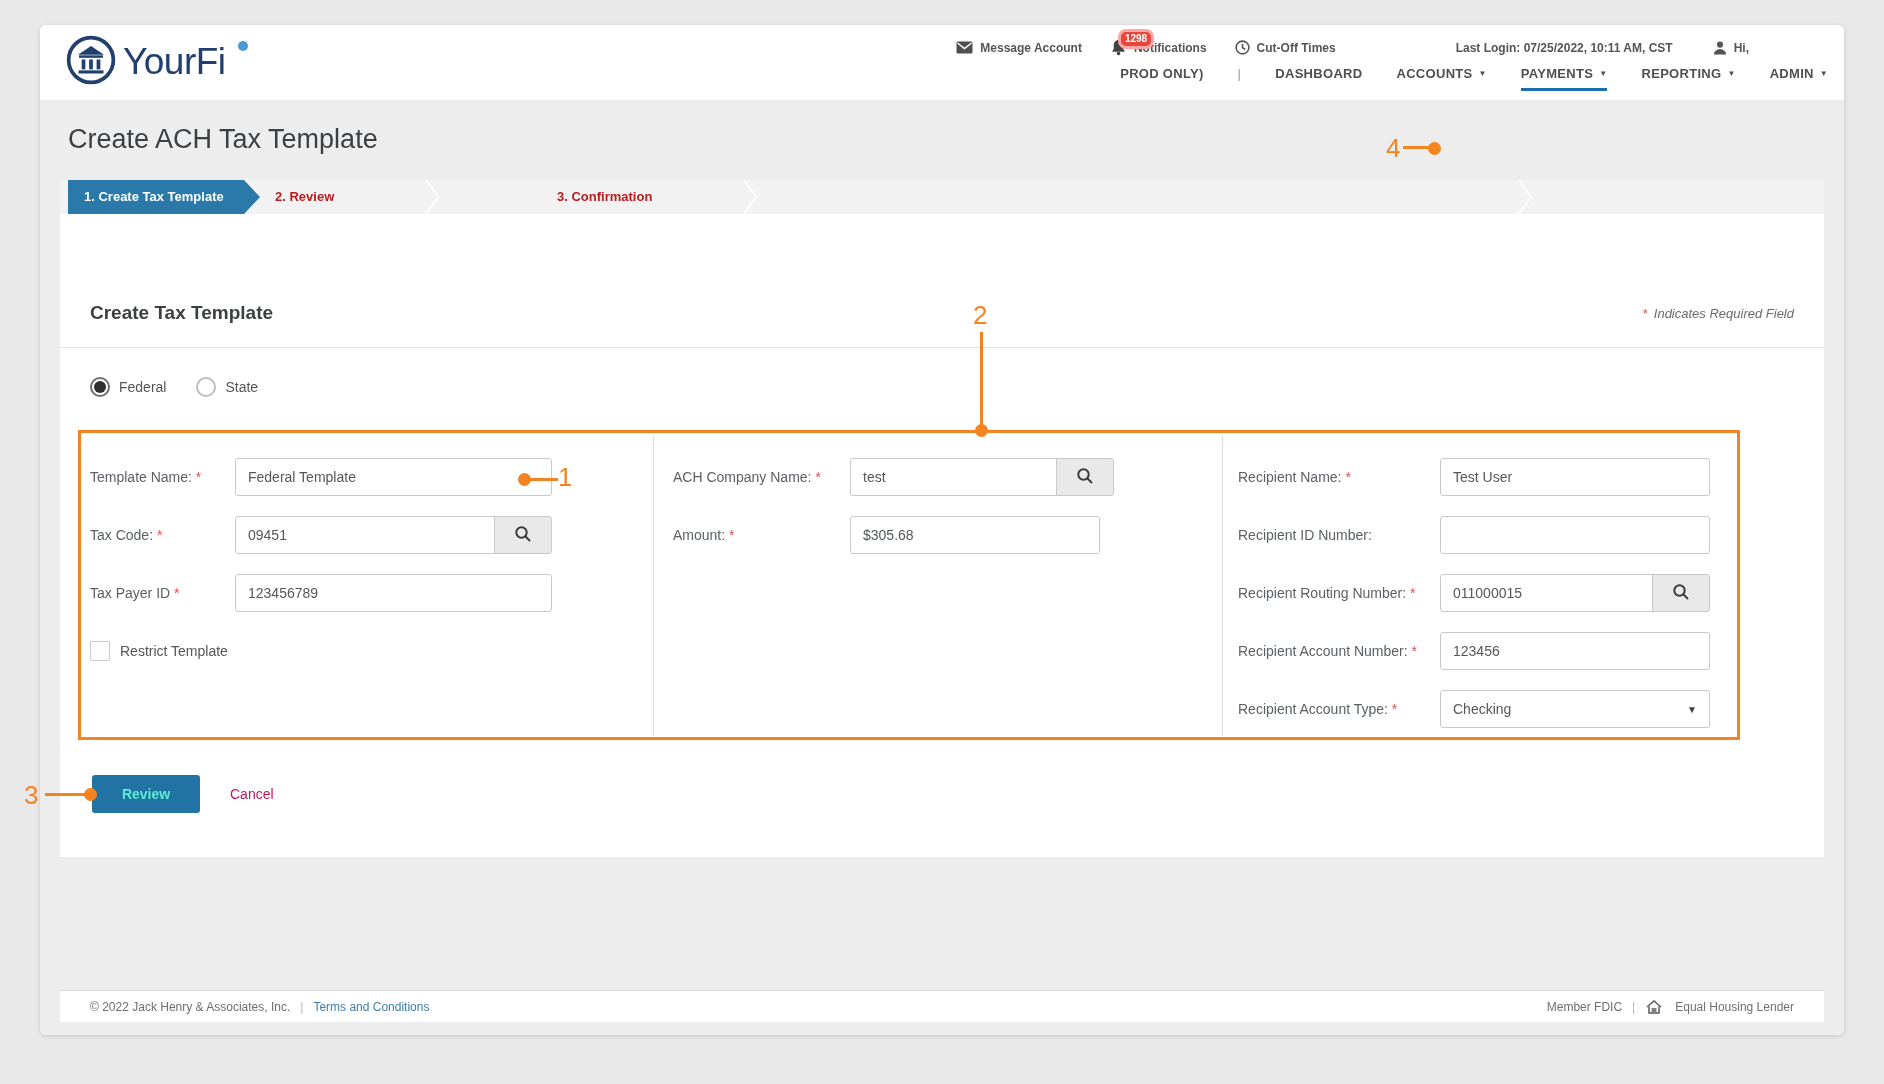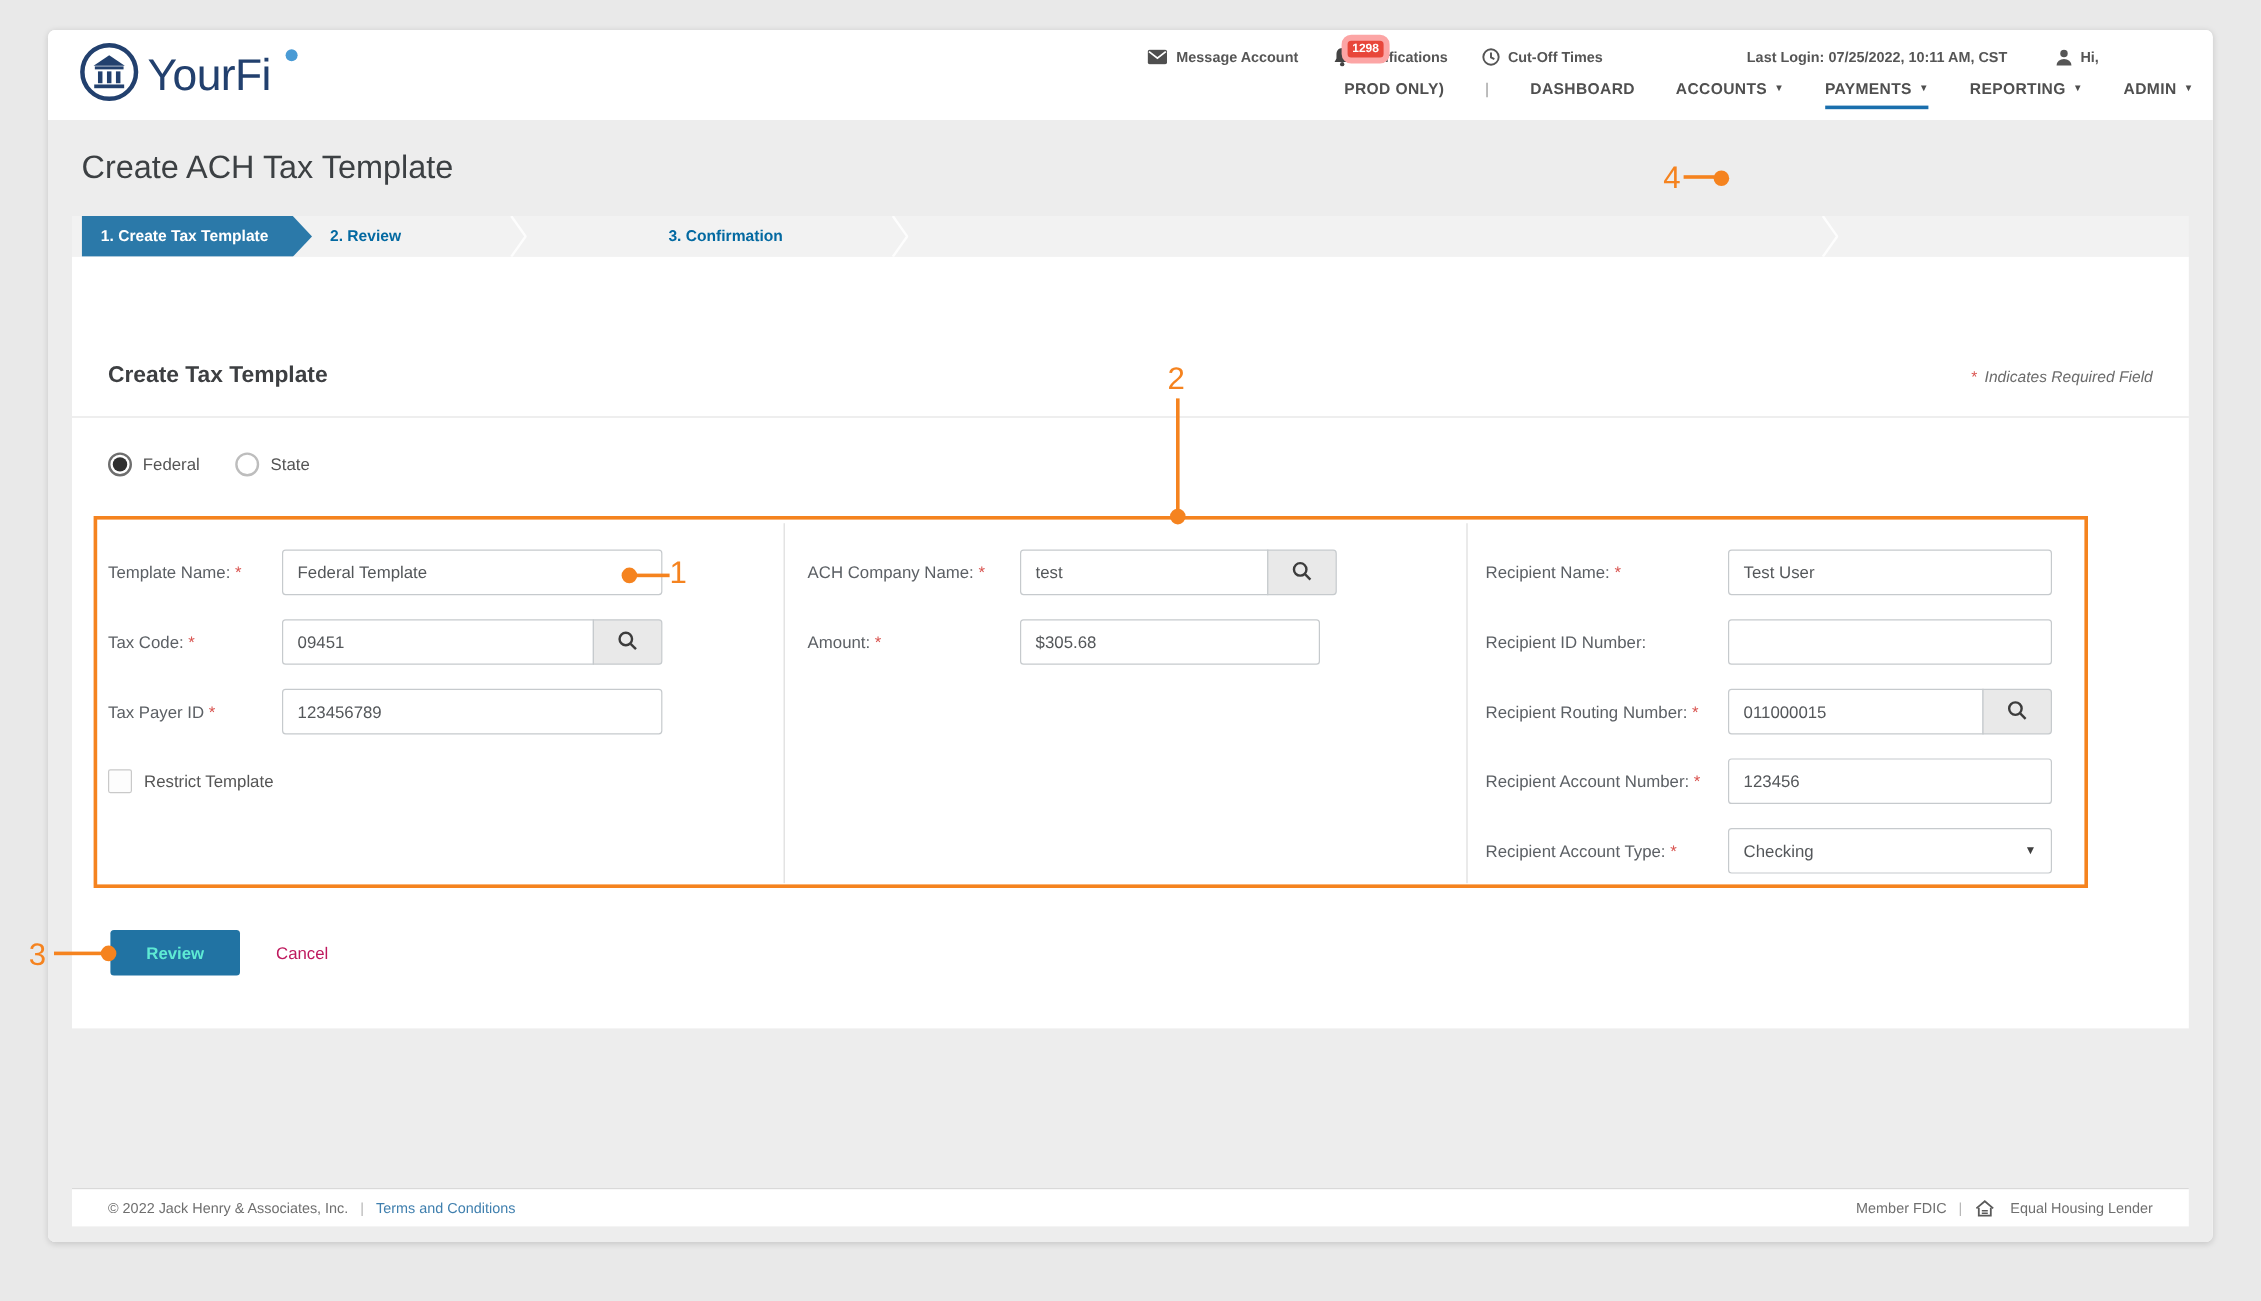--- a/index.html
+++ b/index.html
@@ -17,39 +17,39 @@
   .logo-idot { position:absolute; width:10px; height:10px; border-radius:50%; background:#4a9bd5;
                left:173px; top:7px; }
 
   .utility { position:absolute; top:14px; right:95px; display:flex; align-items:center;
              font-size:12px; font-weight:bold; color:#555; white-space:nowrap; }
   .u-item { display:flex; align-items:center; }
   .u-icon { display:inline-flex; margin-right:7px; position:relative; }
   .ml28 { margin-left:28px; } .ml170 { margin-left:120px; } .ml40 { margin-left:40px; }
   .badge { position:absolute; top:-10px; left:8px; background:#e8463a; color:#fff;
            font-size:10px; font-weight:bold; line-height:12px; padding:1px 4px;
-           border-radius:8px; border:5px solid #fca5a5; }
+           border-radius:8px; border:3px solid #fca5a5; }
 
   .nav { position:absolute; top:41px; right:16px; display:flex; align-items:flex-start; gap:34px;
          font-size:13px; font-weight:bold; color:#4f4f4f; letter-spacing:.3px; white-space:nowrap; }
   .nav-item { padding-bottom:7px; border-bottom:3px solid transparent; cursor:pointer; }
   .nav-item.active { border-bottom-color:#1a6fad; }
   .nav-pipe { color:#9a9a9a; font-weight:normal; }
   .caret { font-size:8px; color:#4f4f4f; margin-left:6px; vertical-align:2px; display:inline-block; }
 
   
   .content { position:absolute; top:75px; left:0; right:0; bottom:0; background:#ededed; }
   .page-title { position:absolute; left:28px; top:24px; font-size:27px; color:#3c4043; }
 
   .stepbar { position:absolute; left:20px; top:80px; width:1764px; height:34px; background:#f2f2f2; }
   .step-active { position:absolute; left:8px; top:0; width:192px; height:34px; background:#2b79a9;
                  color:#fff; font-size:13px; font-weight:bold; line-height:34px; padding-left:16px;
                  clip-path:polygon(0 0, calc(100% - 16px) 0, 100% 50%, calc(100% - 16px) 100%, 0 100%); }
   .step-label { position:absolute; top:0; height:34px; line-height:34px; font-size:13px;
-                font-weight:bold; color:#0369a1; }
+                font-weight:bold; color:#b91c1c; }
   .step2 { left:215px; } .step3 { left:497px; }
   .step-chev { position:absolute; top:0; }
   .chev1 { left:365px; } .chev2 { left:683px; } .chev3 { left:1458px; }
 
   .panel { position:absolute; left:20px; top:114px; width:1764px; height:643px; background:#fff; }
   .panel-heading { position:absolute; left:30px; top:88px; font-size:19px; font-weight:bold; color:#3d3f42; }
   .required-note { position:absolute; right:30px; top:92px; font-size:13px; color:#6b6b6b; font-style:italic; }
   .req { color:#d9534f; font-style:normal; margin-right:6px; }
   .divider { position:absolute; left:0; right:0; top:133px; border-top:1px solid #e3e3e3; }
 

